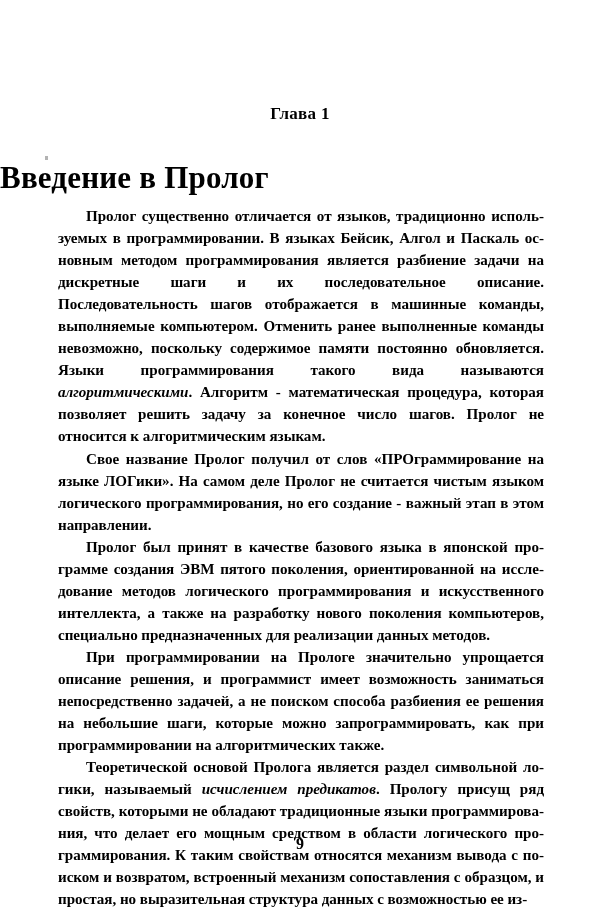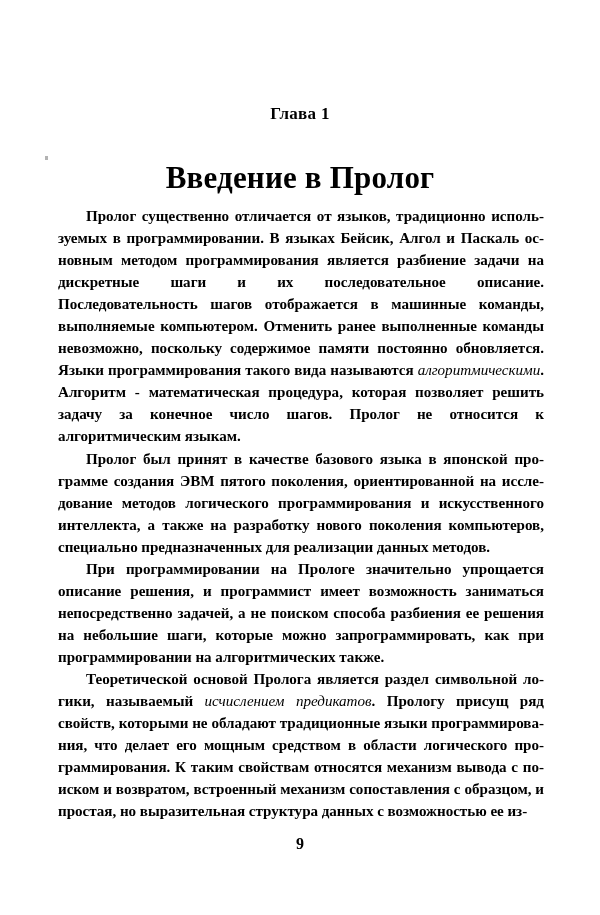--- a/index.html
+++ b/index.html
@@ -44,21 +44,21 @@
     font-size: 17px;
     font-weight: bold;
     letter-spacing: .3px;
     line-height: 1;
   }
   .chapter-title {
     position: absolute;
     left: 0;
     right: 0;
     top: 141px;
-    text-align: center;
+    text-align: left;
     font-size: 31px;
     font-weight: bold;
     letter-spacing: .2px;
     line-height: 1.05;
   }
 
   
   .body-block {
     position: absolute;
     left: 58px;
@@ -72,21 +72,21 @@
     font-size: 15.1px;
     line-height: 22.05px;
     font-weight: 600;
     letter-spacing: -0.02px;
     word-spacing: -0.1px;
     -moz-font-feature-settings: "kern";
     hyphens: manual;
   }
   .para .it {
     font-style: italic;
-    font-weight: 400;
+    font-weight: 700;
   }
   
 
   
   .folio {
     position: absolute;
     left: 0;
     right: 0;
     top: 836px;
     text-align: center;
@@ -103,20 +103,21 @@
   <div class="speck"></div>
 
   <div class="chapter-label">Глава 1</div>
 
   <h1 class="chapter-title">Введение в Пролог</h1>
 
   <div class="body-block">
 
     <p class="para"><span>Пролог существенно отличается от языков, традиционно исполь­зуемых в программировании. В языках Бейсик, Алгол и Паскаль ос­новным методом программирования является разбиение задачи на дис­кретные шаги и их последовательное описание. Последовательность шагов отображается в машинные команды, выполняемые компьюте­ром. Отменить ранее выполненные команды невозможно, поскольку содержимое памяти постоянно обновляется. Языки программирова­ния такого вида называются </span><span class="it">алгоритмическими</span><span>. Алгоритм - матема­тическая процедура, которая позволяет решить задачу за конечное число шагов. Пролог не относится к алгоритмическим языкам.</span></p>
 
+    <p class="para">Свое название Пролог получил от слов «ПРОграммирование на языке ЛОГики». На самом деле Пролог не считается чистым языком логического программирования, но его создание - важный этап в этом направлении.</p>
 
 
     <p class="para">Пролог был принят в качестве базового языка в японской про­грамме создания ЭВМ пятого поколения, ориентированной на иссле­дование методов логического программирования и искусственного интеллекта, а также на разработку нового поколения компьютеров, специально предназначенных для реализации данных методов.</p>
 
     <p class="para">При программировании на Прологе значительно упрощается описание решения, и программист имеет возможность заниматься непосредственно задачей, а не поиском способа разбиения ее реше­ния на небольшие шаги, которые можно запрограммировать, как при программировании на алгоритмических также.</p>
 
     <p class="para"><span>Теоретической основой Пролога является раздел символьной ло­гики, называемый </span><span class="it">исчислением предикатов</span><span>. Прологу присущ ряд свойств, которыми не обладают традиционные языки программирова­ния, что делает его мощным средством в области логического про­граммирования. К таким свойствам относятся механизм вывода с по­иском и возвратом, встроенный механизм сопоставления с образцом, и простая, но выразительная структура данных с возможностью ее из-</span></p>
 
   </div>
 

